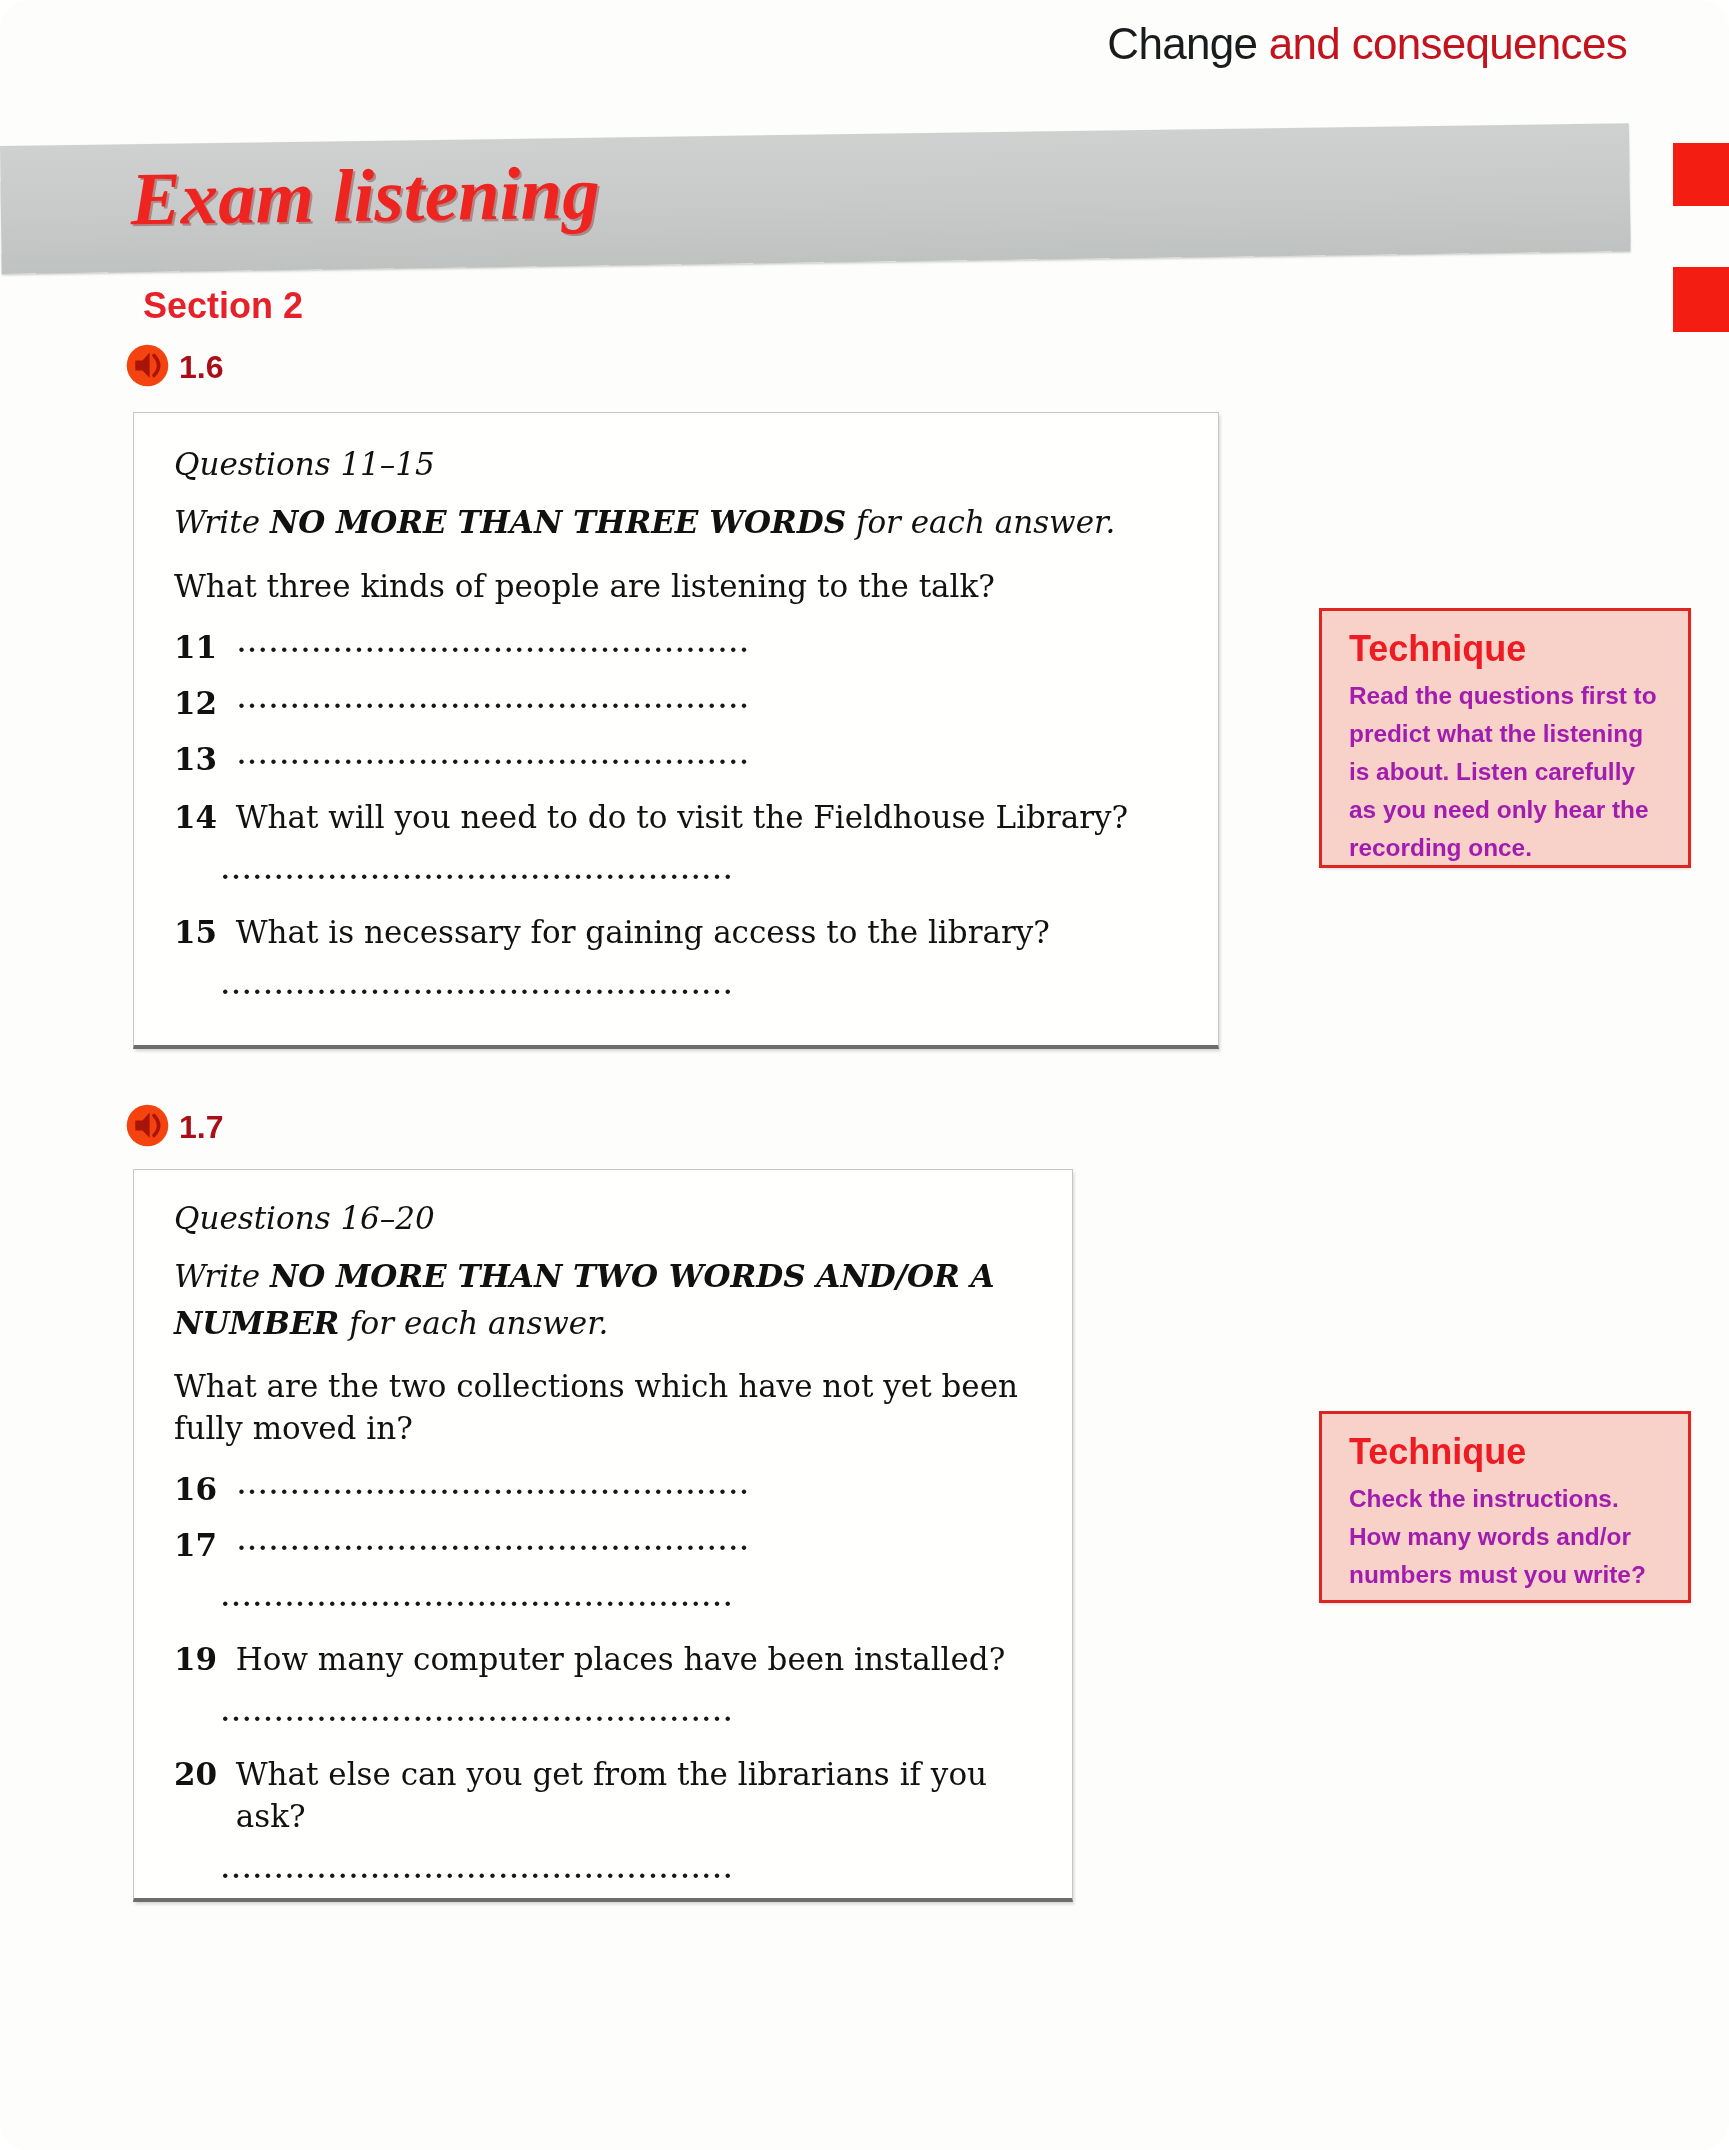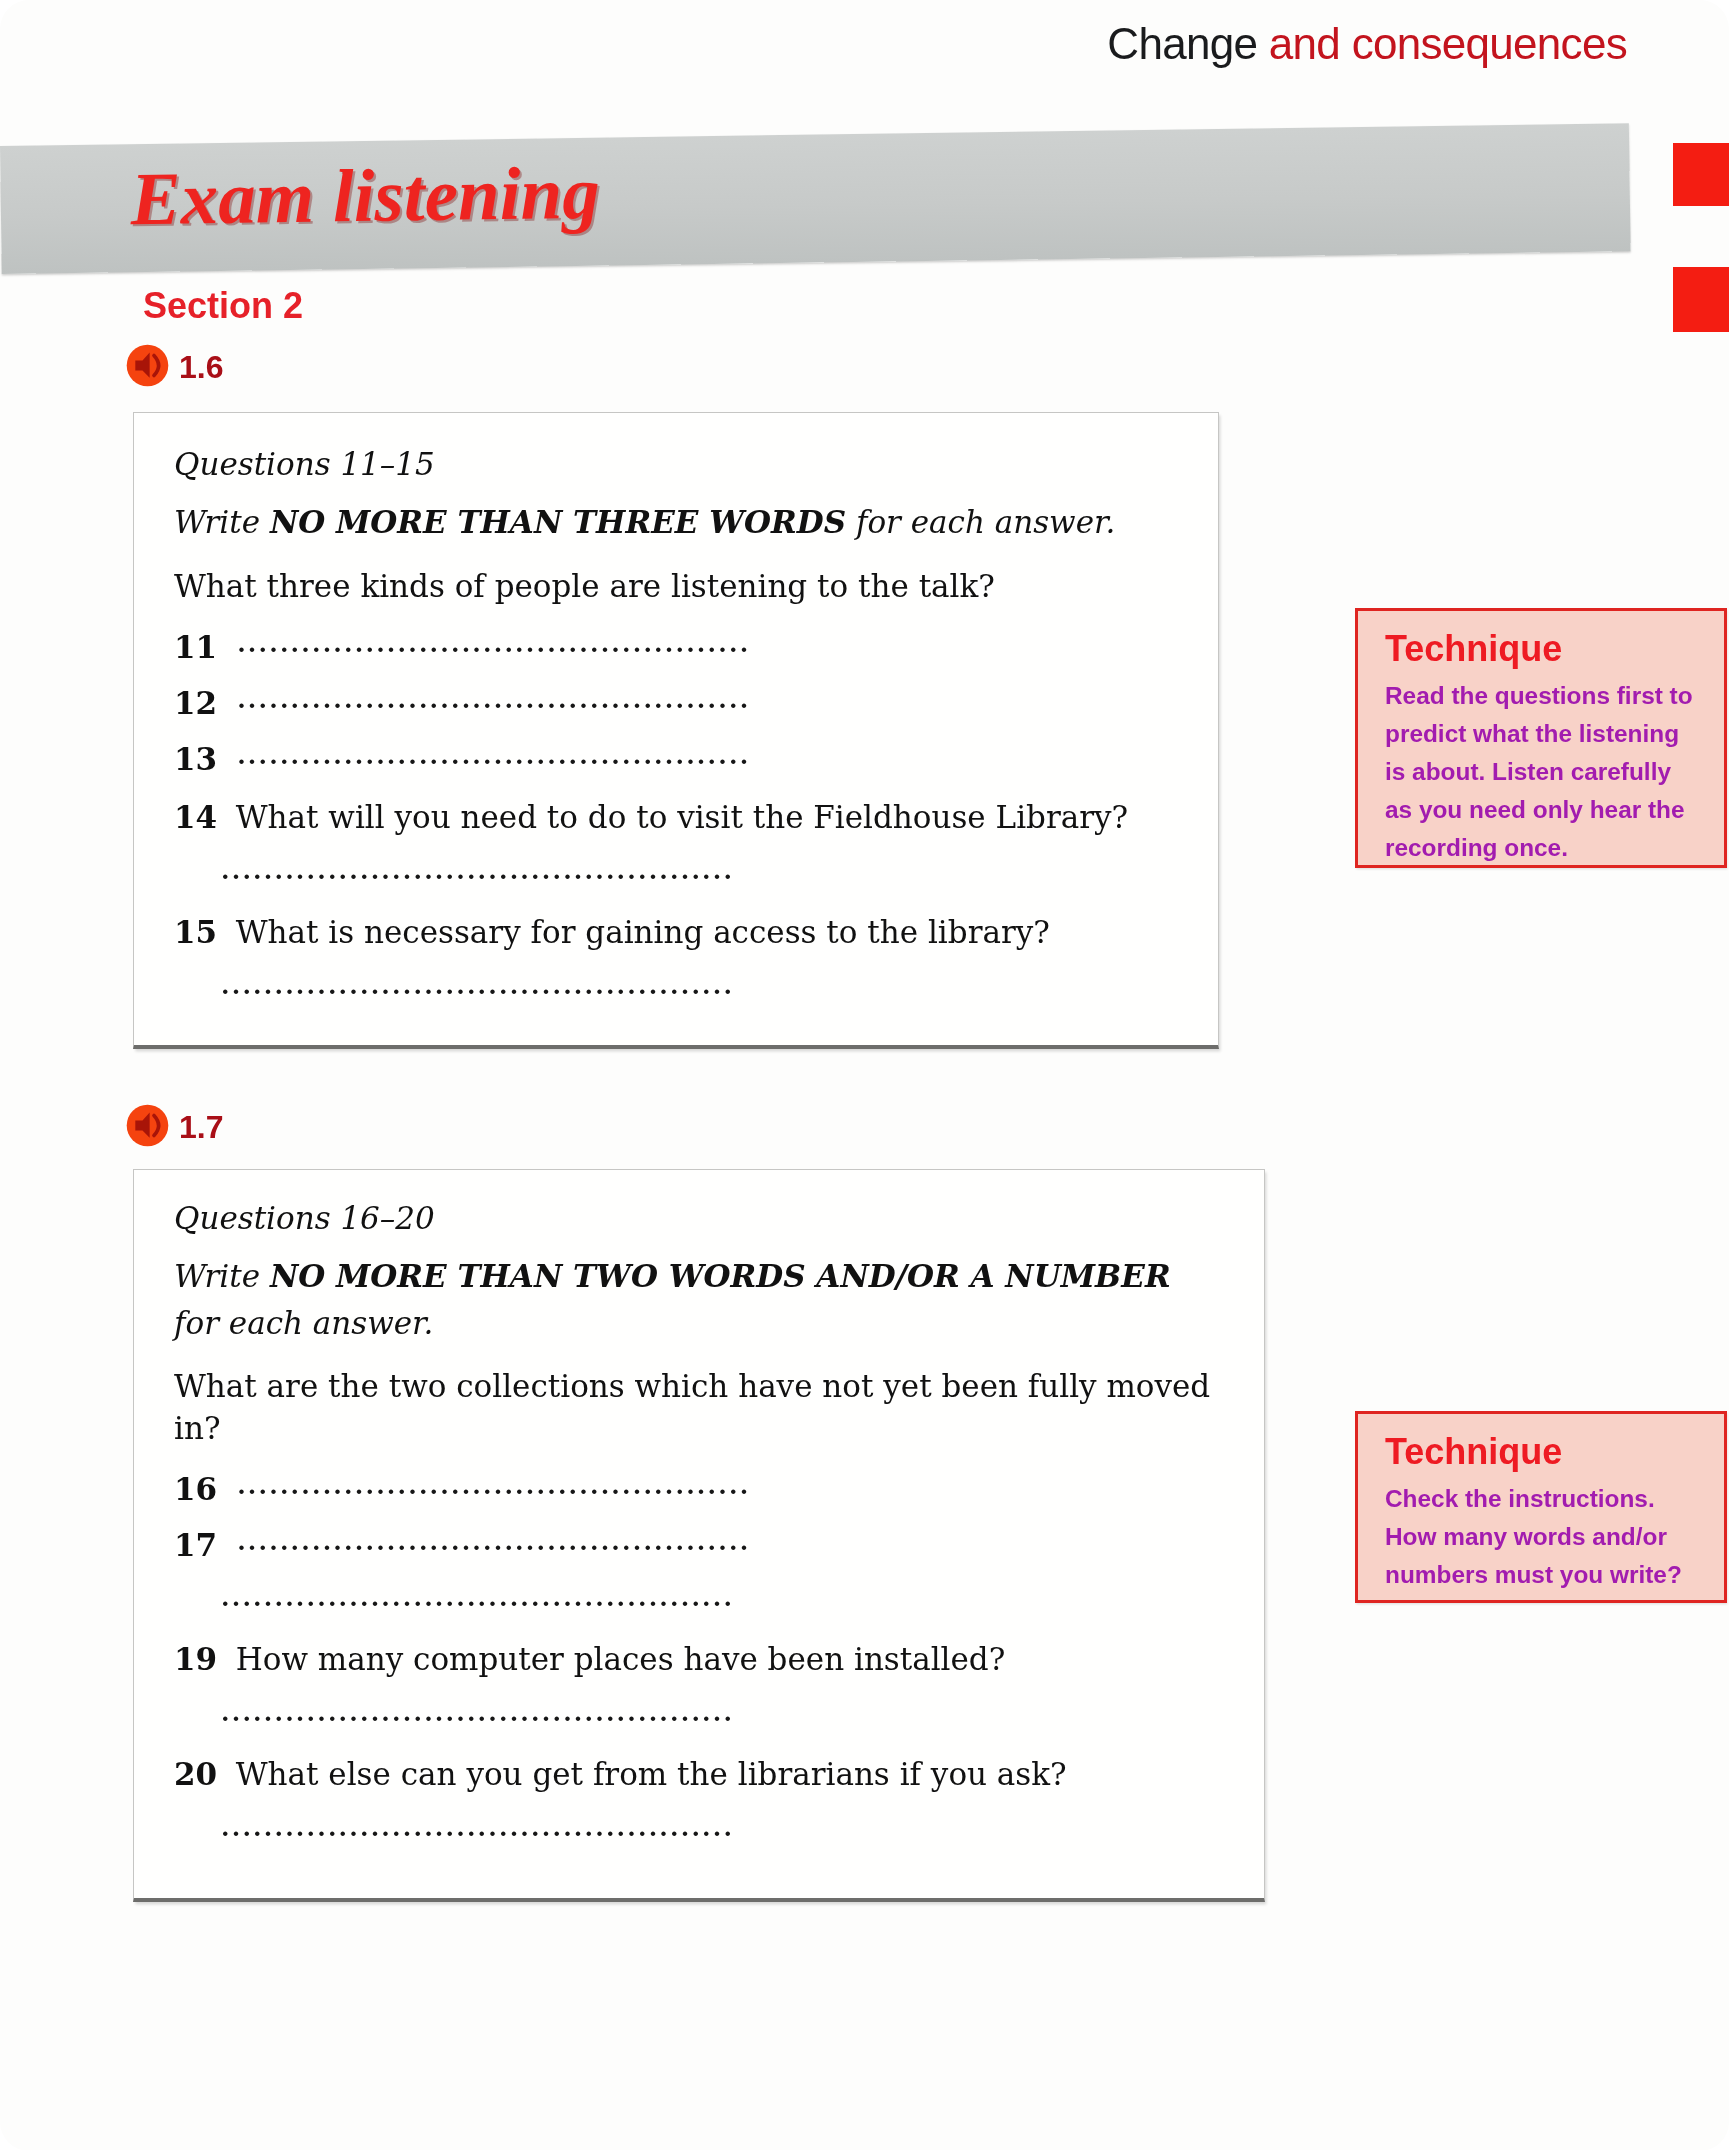--- a/index.html
+++ b/index.html
@@ -31,35 +31,35 @@
   .audio{position:absolute;display:flex;align-items:center;gap:10px;}
   #audio1{left:126px;top:344px;}
   #audio2{left:126px;top:1104px;}
   .audio .track{font-family:"Liberation Sans",sans-serif;font-weight:700;font-size:32px;color:#a90f17;}
 
   
   .qbox{position:absolute;left:133px;box-sizing:border-box;background:#fffffe;
         border:1.4px solid #c6c6c4;border-bottom:4.3px solid #6d6d6b;
         box-shadow:2.2px 2.9px 2.9px rgba(0,0,0,0.15);}
   #box1{top:412px;width:1086px;height:637px;padding:33px 39px 0 40px;}
-  #box2{top:1169px;width:1132px;height:733px;padding:30px 39px 0 40px;}
+  #box2{top:1169px;width:940px;height:733px;padding:30px 39px 0 40px;}
 
   .q-range{font-style:italic;font-size:31px;margin:0 0 17px 0;}
   .instruction{font-style:italic;font-size:31px;line-height:1.5;margin:0 0 20px 0;}
   .instruction .bold{font-weight:700;}
   .prompt{font-size:31px;line-height:1.35;margin:0 0 21.5px 0;}
 
   .ans-row{display:flex;align-items:flex-start;gap:20px;height:36px;margin:0 0 20px 0;}
   .ans-num{font-weight:700;font-size:31px;}
   .dots{font-weight:700;font-size:24.4px;letter-spacing:2.2px;color:#161616;white-space:nowrap;overflow:hidden;}
   .q-row{display:flex;align-items:baseline;gap:18.6px;font-size:31px;line-height:1.35;margin:0 0 17px 0;}
   .blank-row{height:36px;margin:0 0 20px 47px;display:flex;align-items:baseline;}
 
   
-  .technique{position:absolute;left:1355px;box-sizing:border-box;width:372px;
+  .technique{position:absolute;left:1319px;box-sizing:border-box;width:372px;
         background:#f8d2c8;border:3.6px solid #df2521;padding:17px 13px 7px 27px;
         box-shadow:1.4px 2.2px 2.2px rgba(0,0,0,0.12);}
   #tech1{top:608px;height:260px;}
   #tech2{top:1411px;height:192px;}
   .tech-title{font-family:"Liberation Sans",sans-serif;font-weight:700;font-size:36px;
         color:#ee1b23;margin:0 0 7.2px 0;}
   .tech-line{font-family:"Liberation Sans",sans-serif;font-weight:700;font-size:24.4px;
         line-height:1.55;color:#a21caf;}
 </style>
 </head>

